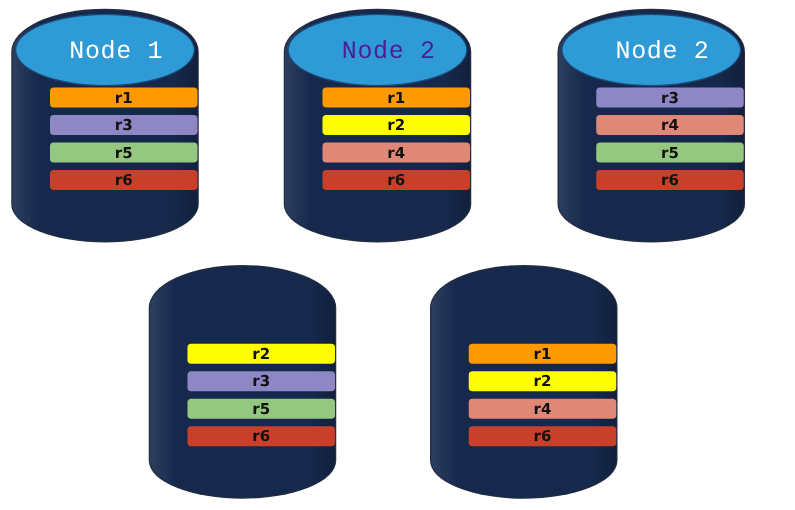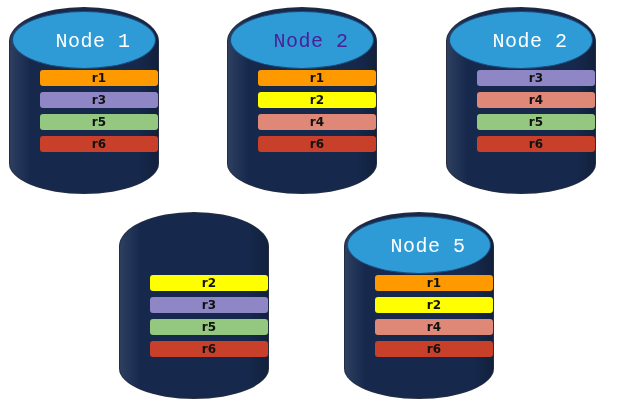--- a/index.html
+++ b/index.html
@@ -187,23 +187,20 @@
           <span class="replica-label" style="color: rgb(17, 17, 17);">r5</span>
         </div>
         <div class="replica" style="background: rgb(200, 64, 42);">
           <span class="replica-label" style="color: rgb(17, 17, 17);">r6</span>
         </div>
       </div>
     </div>
     <div class="node" style="left: 345px; top: 213px;">
       <div class="node-body" style="background: rgb(22, 41, 77);"></div>
       <div class="node-shade"></div>
-      <div class="node-top" style="background: rgb(46, 155, 214);">
-        <div class="node-title" style="color: rgb(255, 255, 255);">Node 5</div>
-      </div>
       <div class="replicas">
         <div class="replica" style="background: rgb(255, 153, 0);">
           <span class="replica-label" style="color: rgb(17, 17, 17);">r1</span>
         </div>
         <div class="replica" style="background: rgb(255, 255, 0);">
           <span class="replica-label" style="color: rgb(17, 17, 17);">r2</span>
         </div>
         <div class="replica" style="background: rgb(224, 136, 120);">
           <span class="replica-label" style="color: rgb(17, 17, 17);">r4</span>
         </div>

